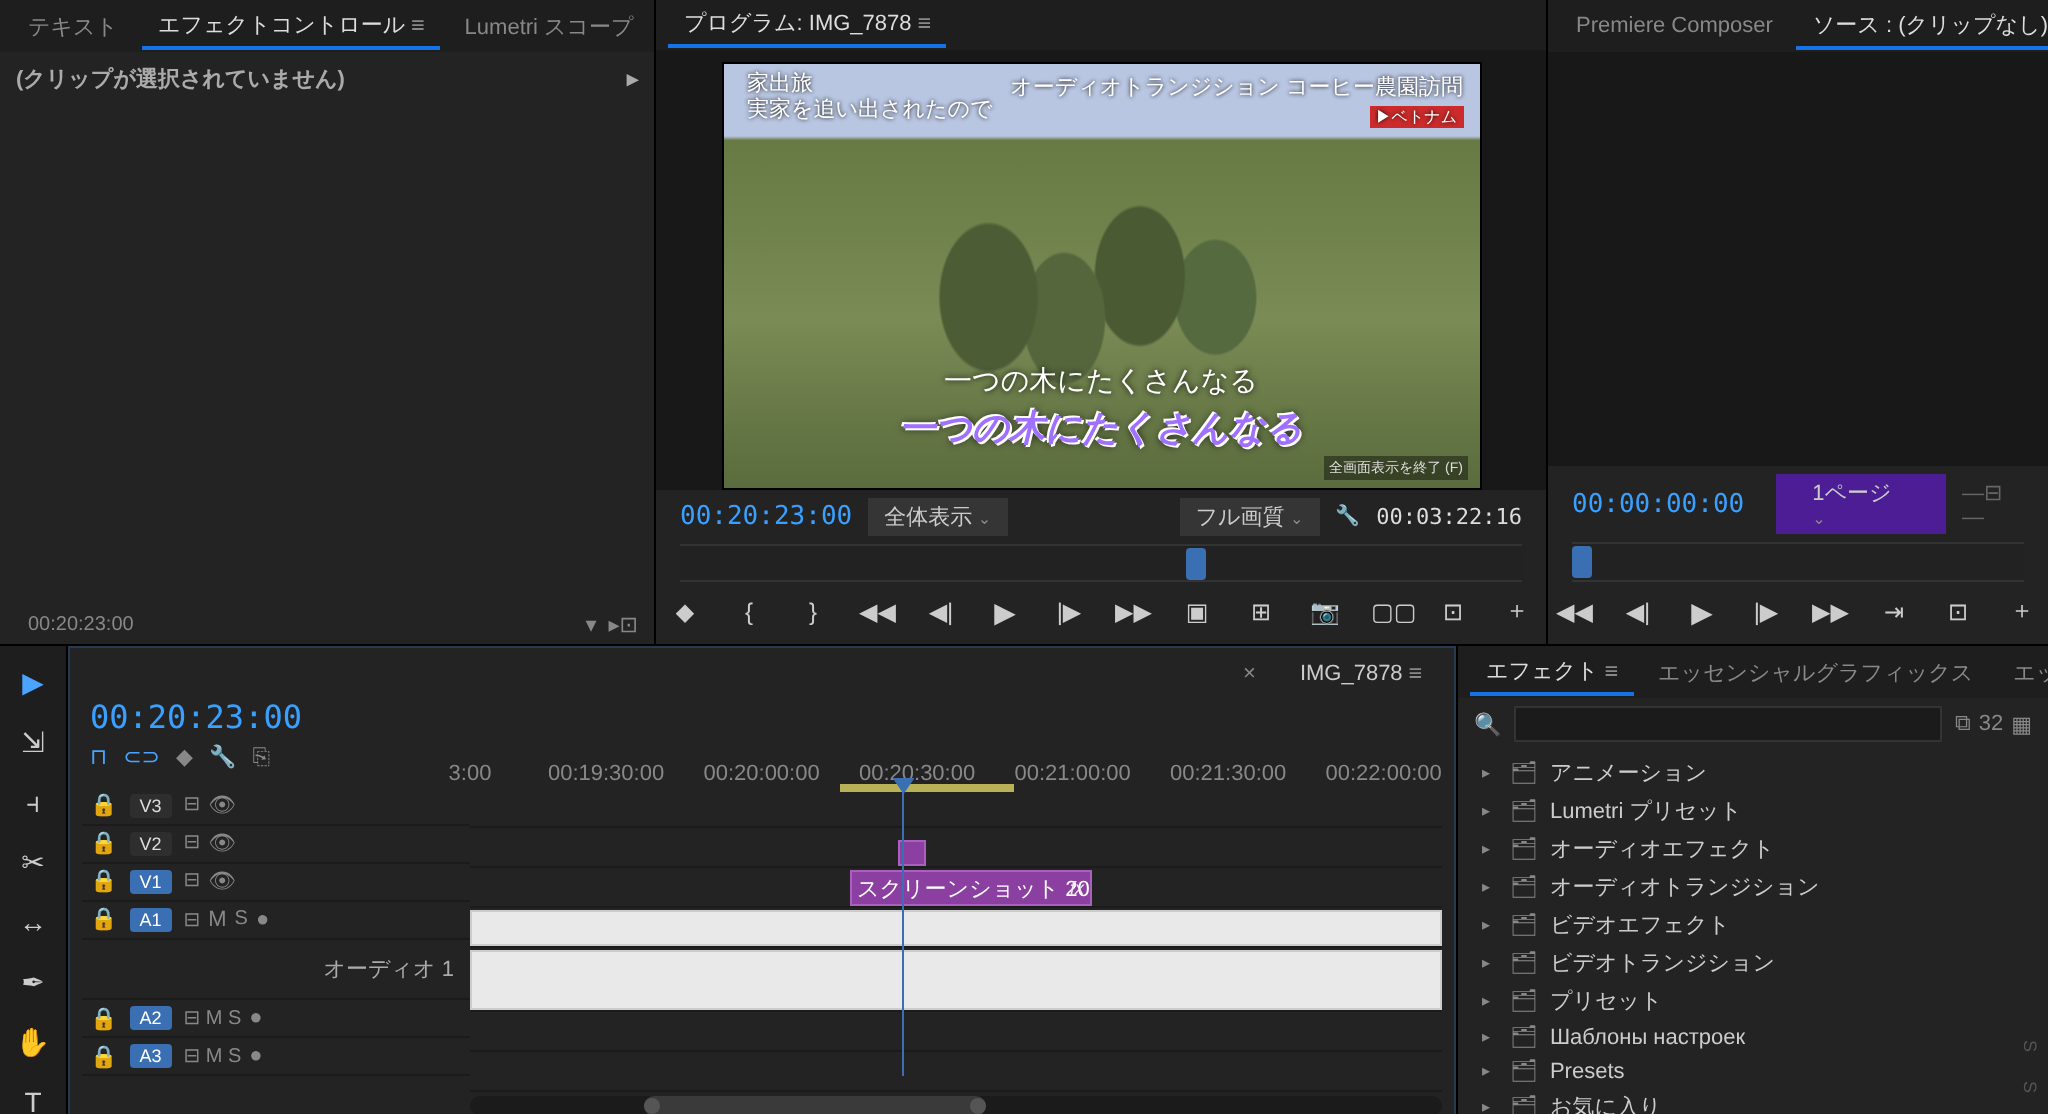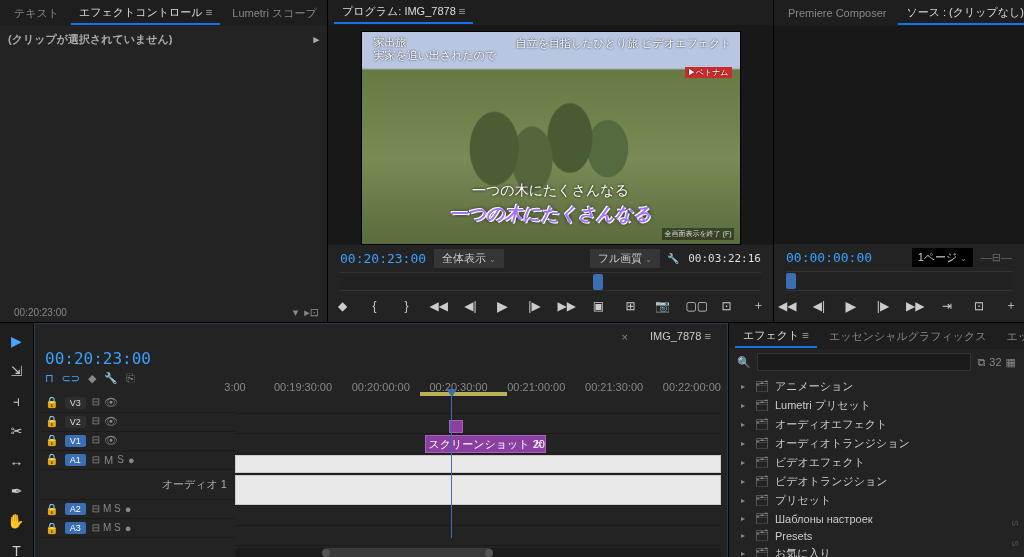--- a/index.html
+++ b/index.html
@@ -25,39 +25,39 @@
 .monitor { width: 380px; height: 214px; background: linear-gradient(#6f7f4b,#8a9a62 40%,#5b6a3e); position:relative; overflow:hidden; border:1px solid #000; }
 .foliage { position:absolute; inset:0; background:
   radial-gradient(ellipse 60px 90px at 35% 55%, #4c5d36 40%, transparent 42%),
   radial-gradient(ellipse 50px 80px at 45% 60%, #55663d 40%, transparent 42%),
   radial-gradient(ellipse 55px 85px at 55% 50%, #4a5b34 40%, transparent 42%),
   radial-gradient(ellipse 50px 70px at 65% 55%, #556a3f 40%, transparent 42%),
   linear-gradient(#b9c6e2 0%, #b9c6e2 17%, #677a44 18%, #7a8b55 60%, #5a6b3d 100%);
 }
 .overlay-ul { position:absolute; top:4px; left:12px; text-align:left; font-size:9px; color:#fff; text-shadow:0 0 2px #000; line-height:1.2; }
 .overlay-ur { position:absolute; top:4px; right:8px; font-size:9px; color:#fff; text-shadow:0 0 2px #000; text-align:right; }
-.flagbox { background:#cc2b2b; color:#fff; font-size:8px; padding:0 3px; display:inline-block; margin-top:16px;}
+.flagbox { background:#cc2b2b; color:#fff; font-size:8px; padding:0 3px; display:inline-block; margin-top:2px;}
 .caption1 { position:absolute; bottom:44px; width:100%; text-align:center; color:#fff; font-size:14px; font-weight:500; text-shadow:0 0 3px #000; }
 .caption2 { position:absolute; bottom:18px; width:100%; text-align:center; color:#a070ff; font-size:18px; font-weight:600; font-style:italic; text-shadow:1px 1px 0 #fff, -1px -1px 0 #fff, 0 0 4px #000; }
 .endlabel { position:absolute; bottom:4px; right:6px; font-size:7px; color:#ddd; background:rgba(0,0,0,.4); padding:1px 2px;}
 .ctrl-row { display:flex; align-items:center; gap:8px; padding:4px 12px; }
 .tc-blue { color:#3aa0ff; font-family:monospace; font-size:13px;}
 .dd { background:#353535; color:#ccc; padding:2px 8px; border:none; font-size:10px; }
 .chev { font-size:8px; color:#888;}
 .wrench{font-size:10px;color:#bbb;}
 .timeruler { height:20px; margin:0 12px; position:relative; background:linear-gradient(to right, #222 0%, #222 100%); border-top:1px solid #333; border-bottom:1px solid #333;}
 .scrub-handle { position:absolute; top:1px; width:10px; height:16px; background:#3a6fb4; border-radius:2px; }
 .transport { display:flex; align-items:center; justify-content:center; gap:14px; padding:6px 0 8px; color:#ccc; }
 .tbtn { width:18px; text-align:center; cursor:pointer; font-size:12px; }
 .tbtn.play{font-size:14px;}
 
 
 .source { width:250px; display:flex; flex-direction:column; }
 .source-body{ flex:1; background:#181818; }
-.pagebox{background:#000000;color:#ccc;padding:2px 6px;font-size:10px;}
+.pagebox{background:#4c1d95;color:#ccc;padding:2px 18px;font-size:10px;}
 
 
 .tools { width:34px; background:#1e1e1e; display:flex; flex-direction:column; align-items:center; padding-top:8px; gap:10px; border-right:1px solid #000;}
 .tool { width:20px; height:20px; display:flex; align-items:center; justify-content:center; color:#ccc; cursor:pointer; font-size:14px;}
 .tool.active{ color:#4aa3ff; }
 
 
 .timeline { flex:1; background:#232323; position:relative; border:1px solid #3894ff33;}
 .timeline-head{display:flex;align-items:center;gap:16px;padding:4px 10px 0;}
 .seq-tab{color:#ccc; padding:2px 6px;}
@@ -135,21 +135,21 @@
         <div class="tab active"><span>プログラム: IMG_7878</span> <span class="eq">≡</span></div>
       </div>
       <div class="monitor-area">
         <div class="monitor">
           <div class="foliage"></div>
           <div class="overlay-ul">
             <div>家出旅</div>
             <div>実家を追い出されたので</div>
           </div>
           <div class="overlay-ur">
-            <div>自立を目指したひとり旅 ビデオエフェクト</div>
+            <div>オーディオトランジション コーヒー農園訪問</div>
             <div class="flagbox">▶ベトナム</div>
           </div>
           <div class="caption1">一つの木にたくさんなる</div>
           <div class="caption2">一つの木にたくさんなる</div>
           <div class="endlabel">全画面表示を終了 (F)</div>
         </div>
       </div>
       <div class="ctrl-row">
         <span class="tc-blue">00:20:23:00</span>
         <button class="dd"><span>全体表示</span> <span class="chev">⌄</span></button>

